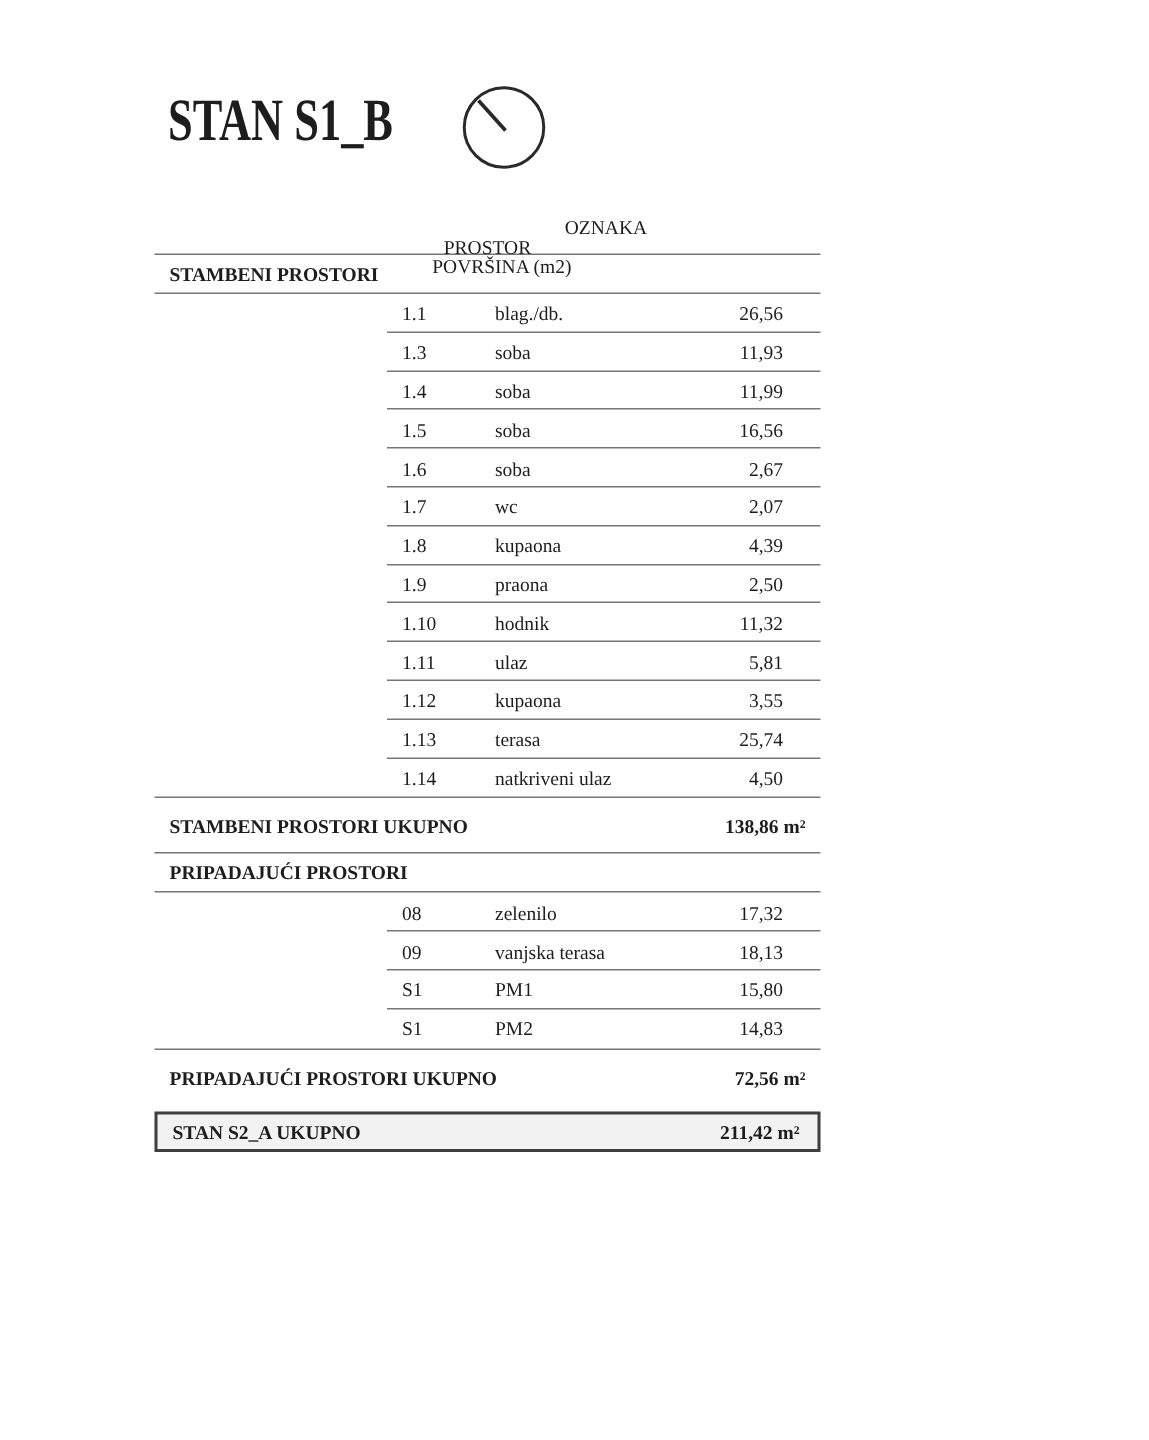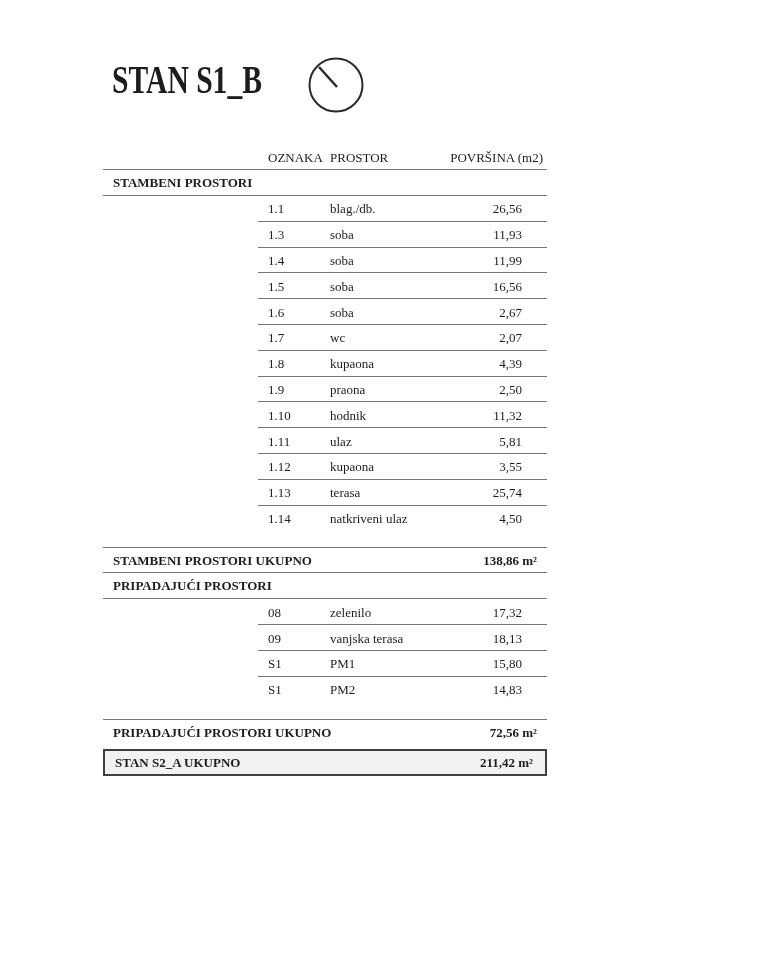--- a/index.html
+++ b/index.html
@@ -27,20 +27,21 @@
   
   .table {
     position: absolute; left: 103px; top: 145px; width: 444px;
     font-size: 13px; line-height: 1;
   }
   .table span { white-space: nowrap; }
 
   .hrow {
     display: flex; align-items: center; height: 25px;
     border-bottom: 1px solid var(--line, #777);
+    flex-direction: column;
   }
   .c-ozn { width: 62px; margin-left: 165px; }
   .c-pro { flex: 1; }
   .c-val { width: 120px; text-align: right; padding-right: 25px; }
   .hrow .c-val { padding-right: 4px; }
 
   .sec {
     display: flex; align-items: center; height: 26px;
     border-bottom: 1px solid var(--line, #777);
     font-weight: bold; padding-left: 10px;
@@ -48,24 +49,23 @@
 
   .row { position: relative; display: flex; align-items: center; height: 25.8px; justify-content: flex-end; }
   .row-line {
     position: absolute; left: 155px; right: 0; bottom: 0; height: 1px;
     background: var(--line, #777);
   }
   .rows .row:last-child .row-line { display: none; }
 
   .trow {
     display: flex; align-items: center; justify-content: space-between;
-    height: 26px; font-weight: bold; padding: 0 10px;
+    height: 38px; font-weight: bold; padding: 0 10px;
     border-top: 1px solid var(--line, #777);
     border-bottom: 1px solid var(--line, #777);
-    margin-top: 16px;
   }
   .trow.no-bb { border-bottom: none; }
 
   .gbox {
     display: flex; align-items: center; justify-content: space-between;
     height: 27px; margin-top: 4px; padding: 0 12px 0 10px;
     border: 2px solid var(--box_border, #3f3f3f);
     background: var(--box_bg, #f2f2f2);
     font-weight: bold;
   }

